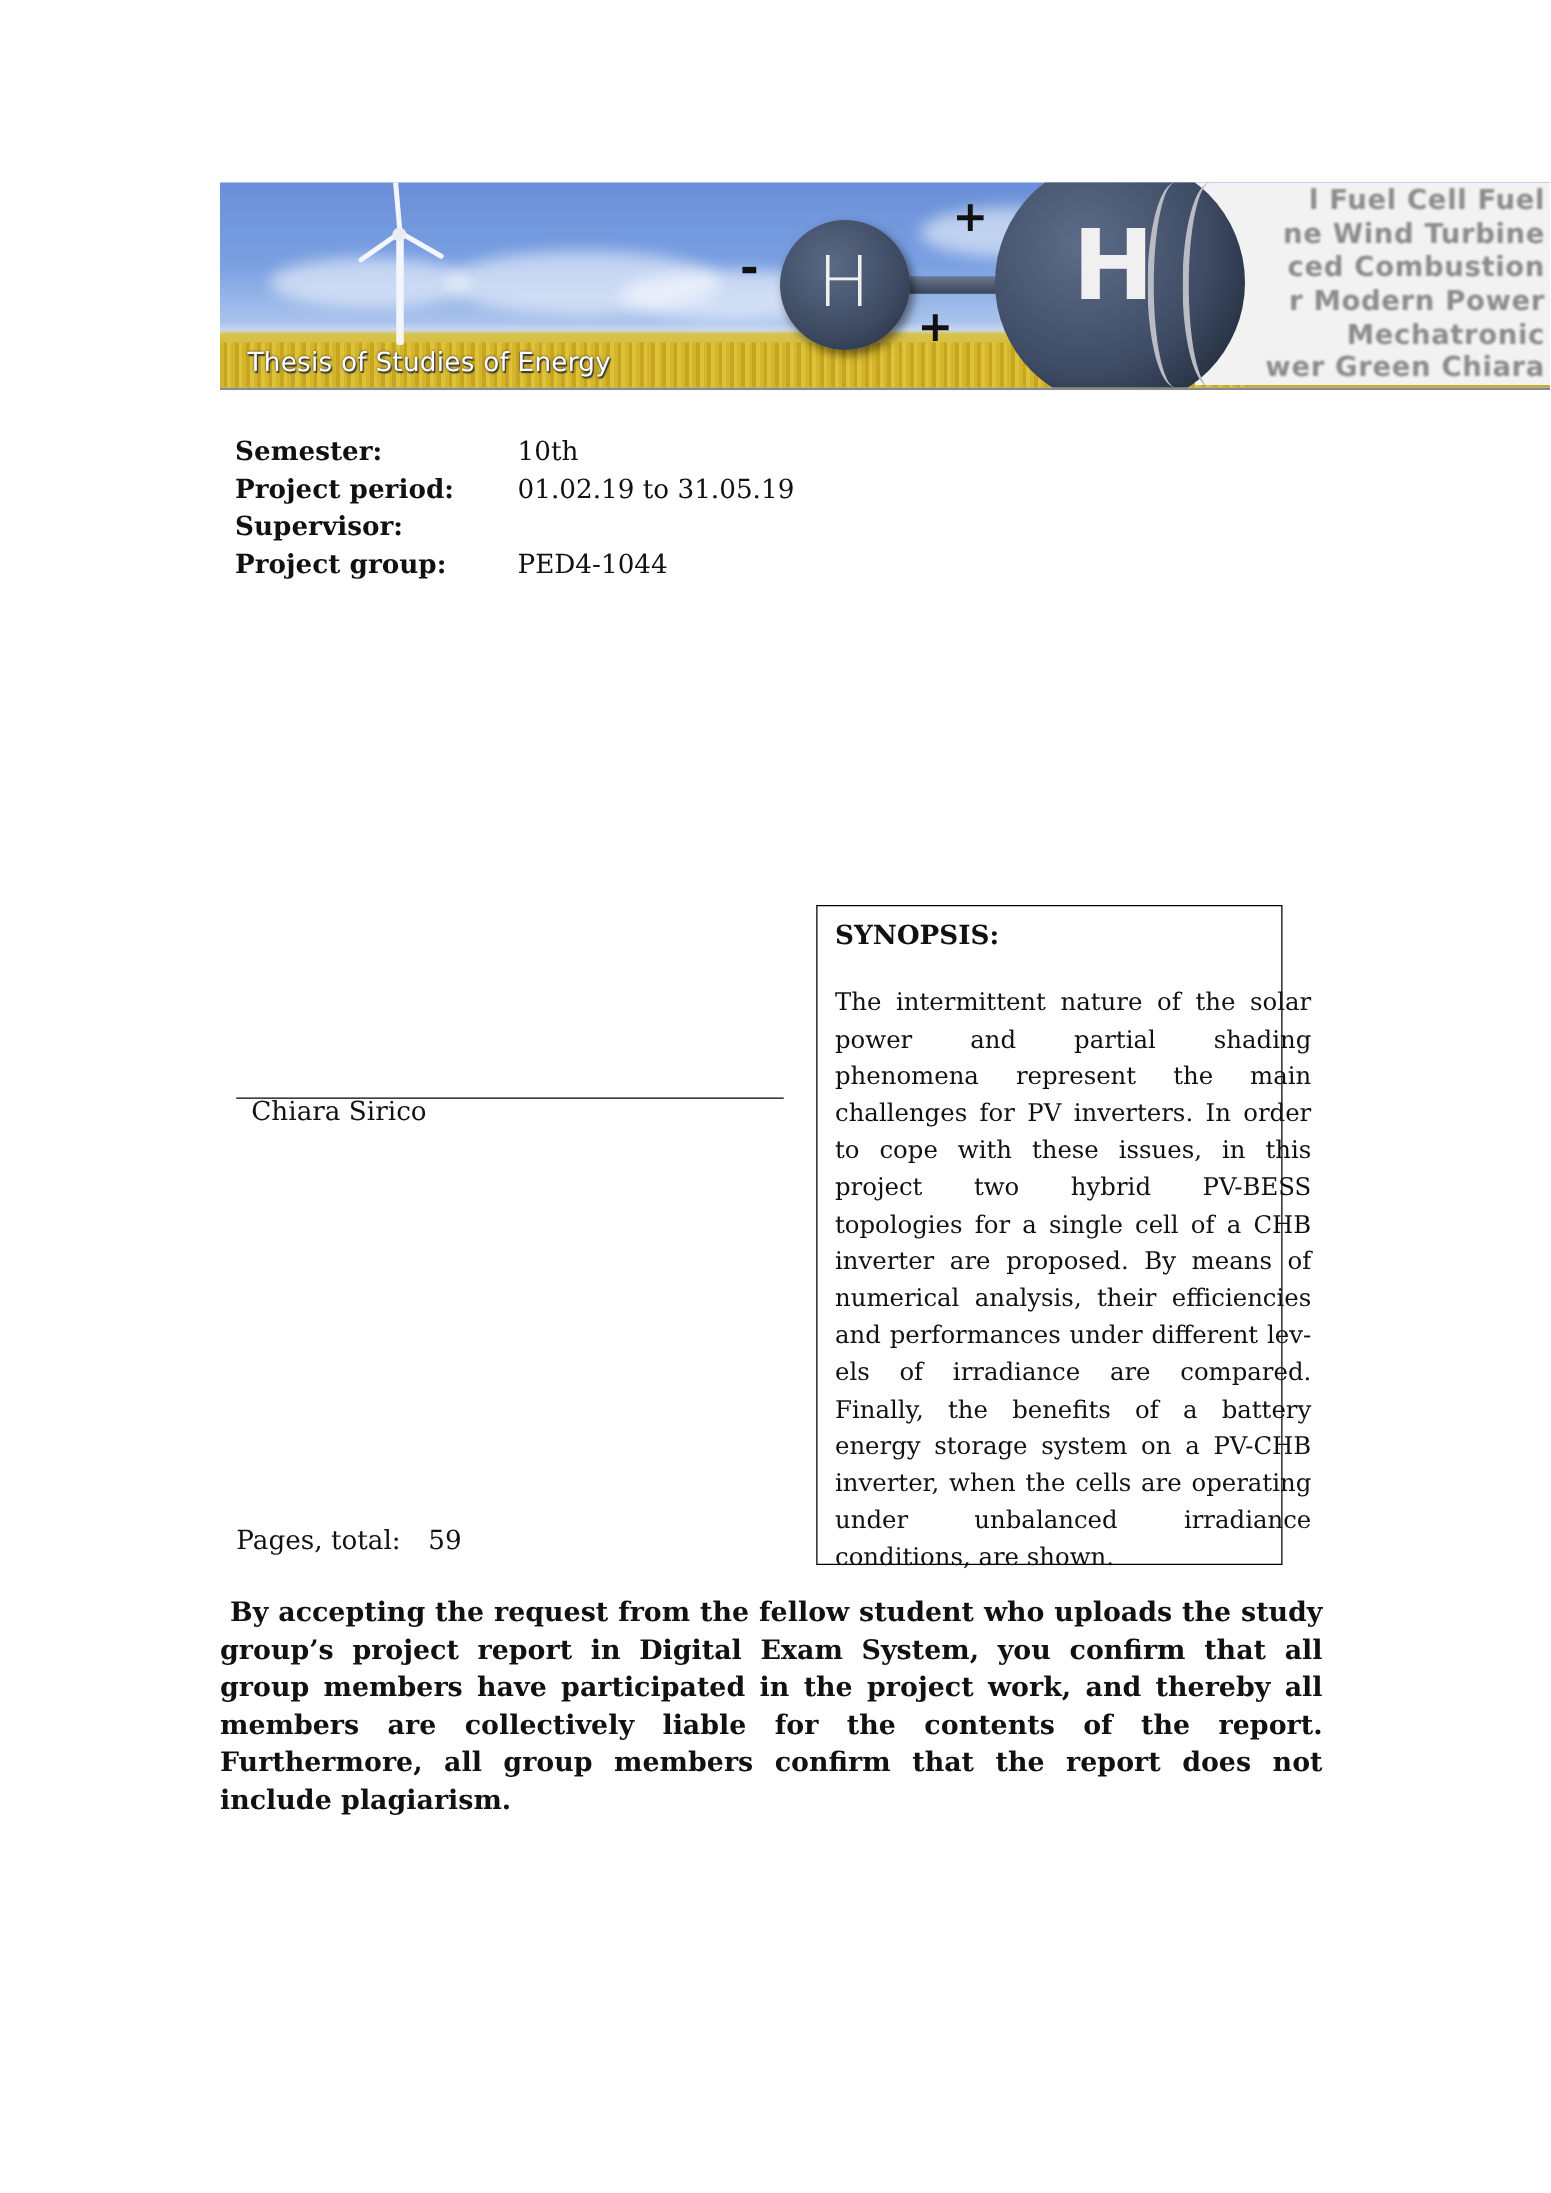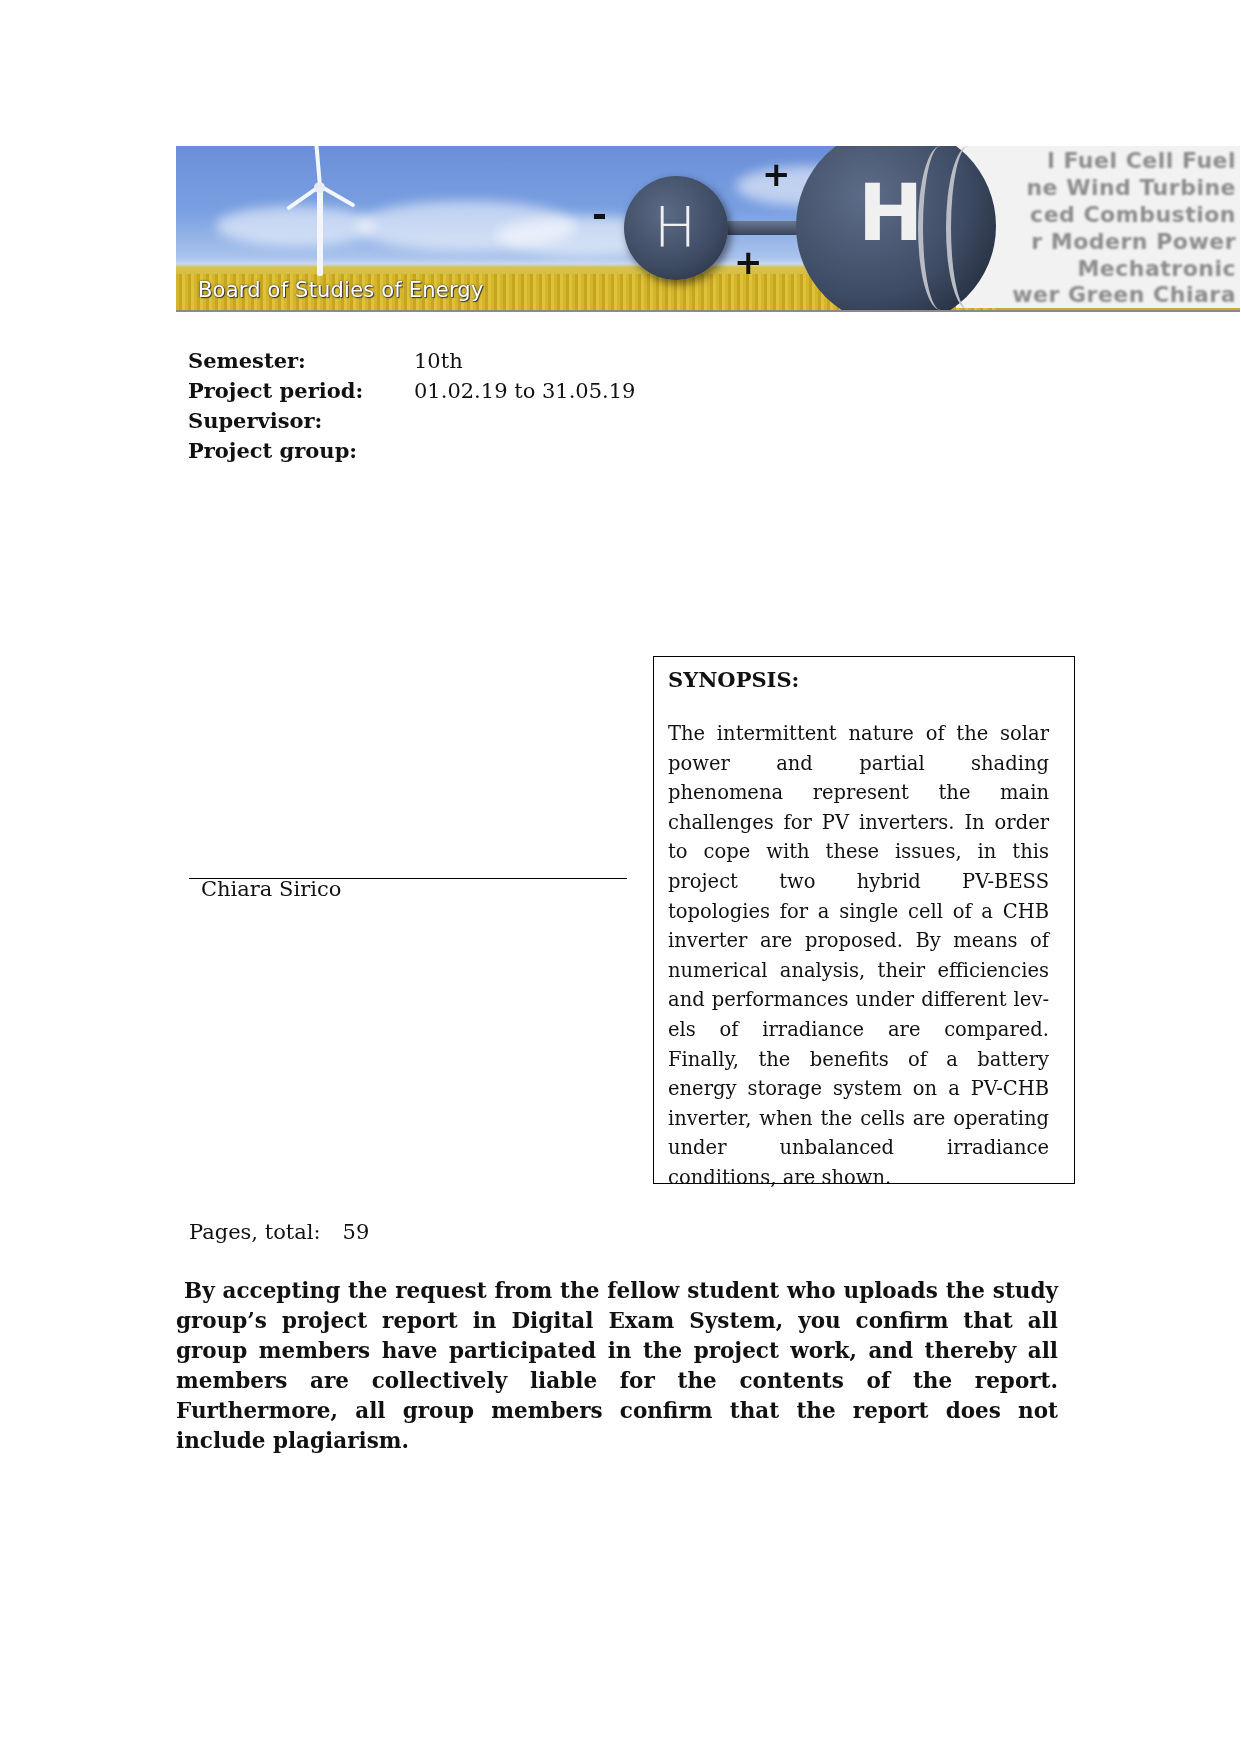--- a/index.html
+++ b/index.html
@@ -34,21 +34,21 @@
   .info { position: absolute; left: 188px; top: 346px; }
   .info-row { display: flex; font-size: 21px; line-height: 30px; }
   .info-label { width: 226px; font-weight: bold; }
   .info-value { width: 560px; }
 
   
   .sig-line { position: absolute; left: 189px; top: 878px; width: 438px; height: 0; border-top: 1.5px solid #000; }
   .author { position: absolute; left: 201px; top: 874px; font-size: 21px; line-height: 30px; }
 
   
-  .synopsis { position: absolute; left: 653px; top: 656px; width: 422px; height: 528px; border: 1.3px solid #000; box-sizing: border-box; }
+  .synopsis { position: absolute; left: 653px; top: 724px; width: 373px; height: 528px; border: 1.3px solid #000; box-sizing: border-box; }
   .synopsis-title { position: absolute; left: 14px; top: 10px; font-size: 21px; font-weight: bold; }
   .synopsis-body { position: absolute; left: 14px; top: 62px; width: 381px; font-size: 19.5px; line-height: 29.6px;
                    text-align: justify; hyphens: manual; }
 
   
   .pages { position: absolute; left: 189px; top: 1217px; font-size: 21px; line-height: 30px; }
   .pages .num { margin-left: 22px; }
 
   
   .declaration { position: absolute; left: 176px; top: 1276px; width: 882px; font-size: 21.5px; line-height: 30px;
@@ -86,37 +86,38 @@
   <div class="atom-big">
     <span class="atom-label" style="left:62px;top:42px;font-size:78px;font-weight:bold;">H</span>
   </div>
   <div class="wave" style="left:742px;top:0;width:40px;height:164px;"></div>
   <div class="wave" style="left:770px;top:0;width:40px;height:164px;"></div>
 
   <span class="charge" style="left:416px;top:48px;font-size:36px;">-</span>
   <span class="charge" style="left:586px;top:8px;font-size:34px;">+</span>
   <span class="charge" style="left:558px;top:96px;font-size:34px;">+</span>
 
-  <div class="banner-caption">Board of Studies of Energy</div>
+  <div class="banner-caption">Thesis of Studies of Energy</div>
 </div>
 
 <div class="info">
   <div class="info-row">
     <div class="info-label">Semester:</div>
     <div class="info-value">10th</div>
   </div>
   <div class="info-row">
     <div class="info-label">Project period:</div>
     <div class="info-value">01.02.19 to 31.05.19</div>
   </div>
   <div class="info-row">
     <div class="info-label">Supervisor:</div>
   </div>
   <div class="info-row">
     <div class="info-label">Project group:</div>
+    <div class="info-value">PED4-1044</div>
   </div>
 </div>
 
 <div class="sig-line"></div>
 <div class="author">Chiara Sirico</div>
 
 <div class="synopsis">
   <div class="synopsis-title">SYNOPSIS:</div>
   <div class="synopsis-body">The intermittent nature of the solar power and partial shading phenomena represent the main challenges for PV inverters. In order to cope with these issues, in this project two hybrid PV-BESS topologies for a single cell of a CHB inverter are proposed. By means of numerical analysis, their efficiencies and performances under different lev­els of irradiance are compared. Finally, the benefits of a battery energy storage system on a PV-CHB inverter, when the cells are operating under unbal­anced irradiance conditions, are shown.</div>
 </div>

